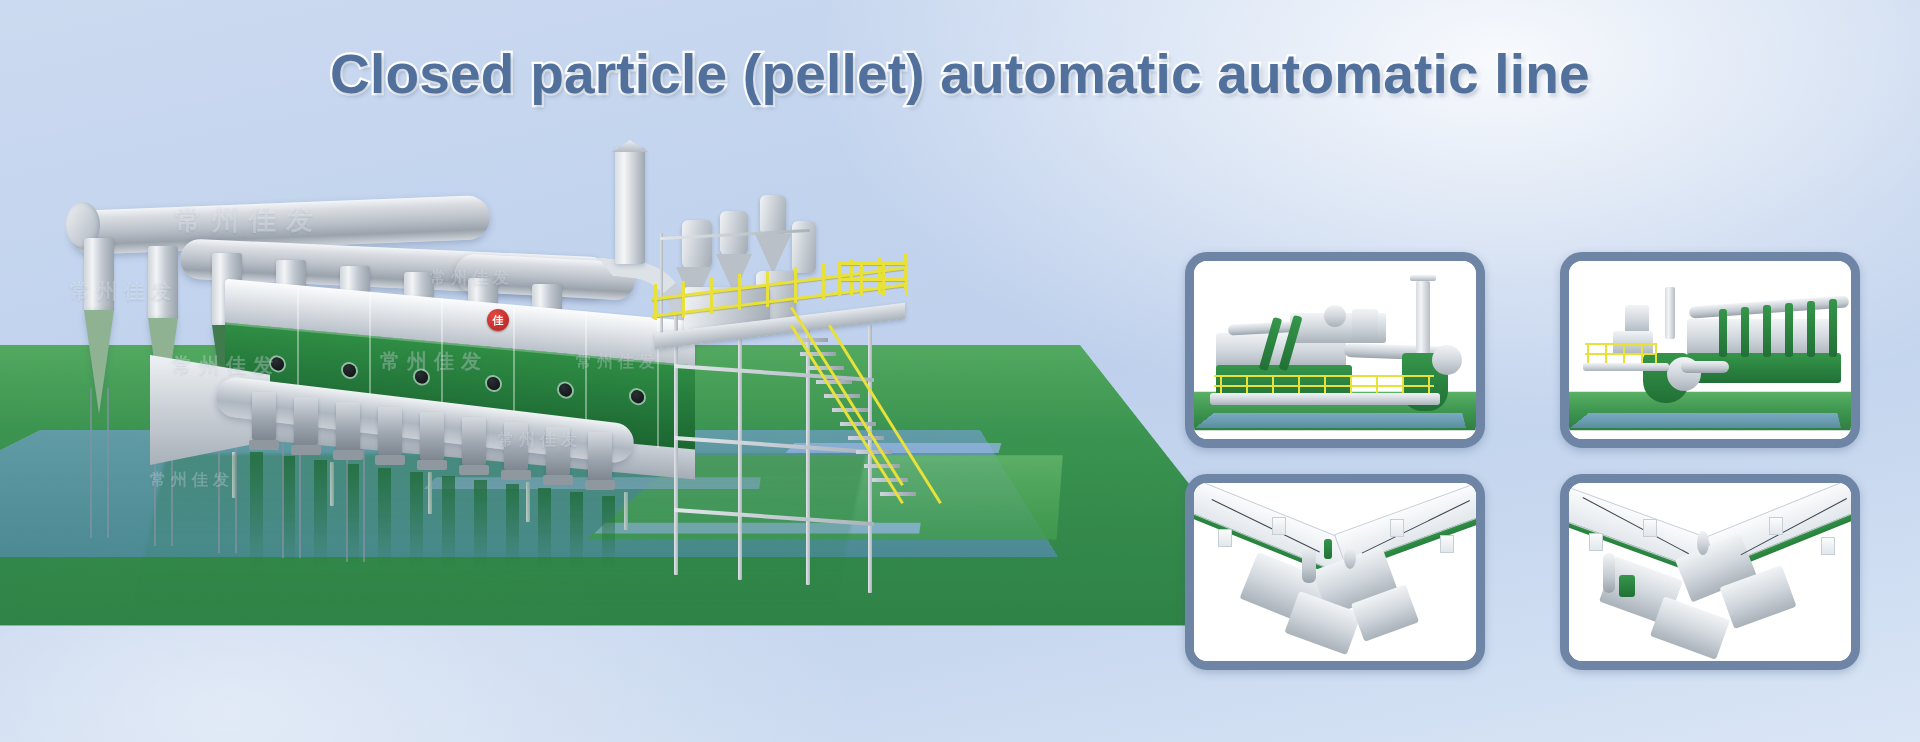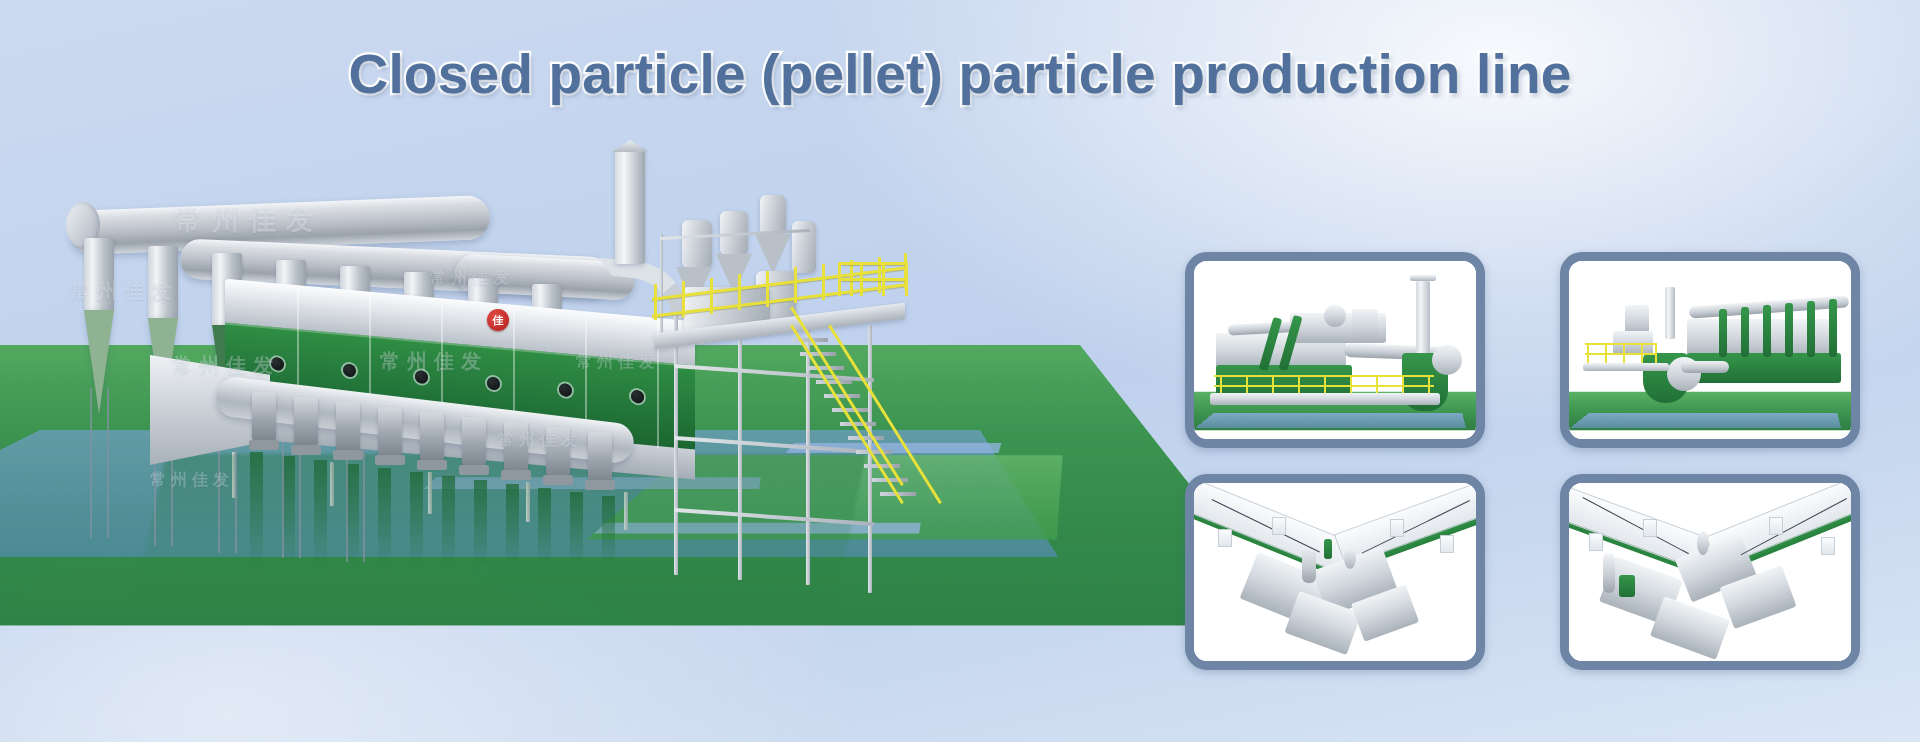--- a/index.html
+++ b/index.html
@@ -590,16 +590,16 @@
         <div class="mini-line" style="left:278px;top:16px;width:120px;transform:rotate(152deg);"></div>
         <div class="mini-wall" style="left:20px;top:50px;width:14px;height:18px;"></div>
         <div class="mini-wall" style="left:74px;top:36px;width:14px;height:18px;"></div>
         <div class="mini-wall" style="left:200px;top:34px;width:14px;height:18px;"></div>
         <div class="mini-wall" style="left:252px;top:54px;width:14px;height:18px;"></div>
       </div>
     </div>
   </div>
 
   <div id="title-wrap">
-    <span id="title">Closed particle (pellet) particle production line</span>
+    <span id="title">Closed particle (pellet) automatic automatic line</span>
   </div>
 
 </div>
 
 </body></html>

